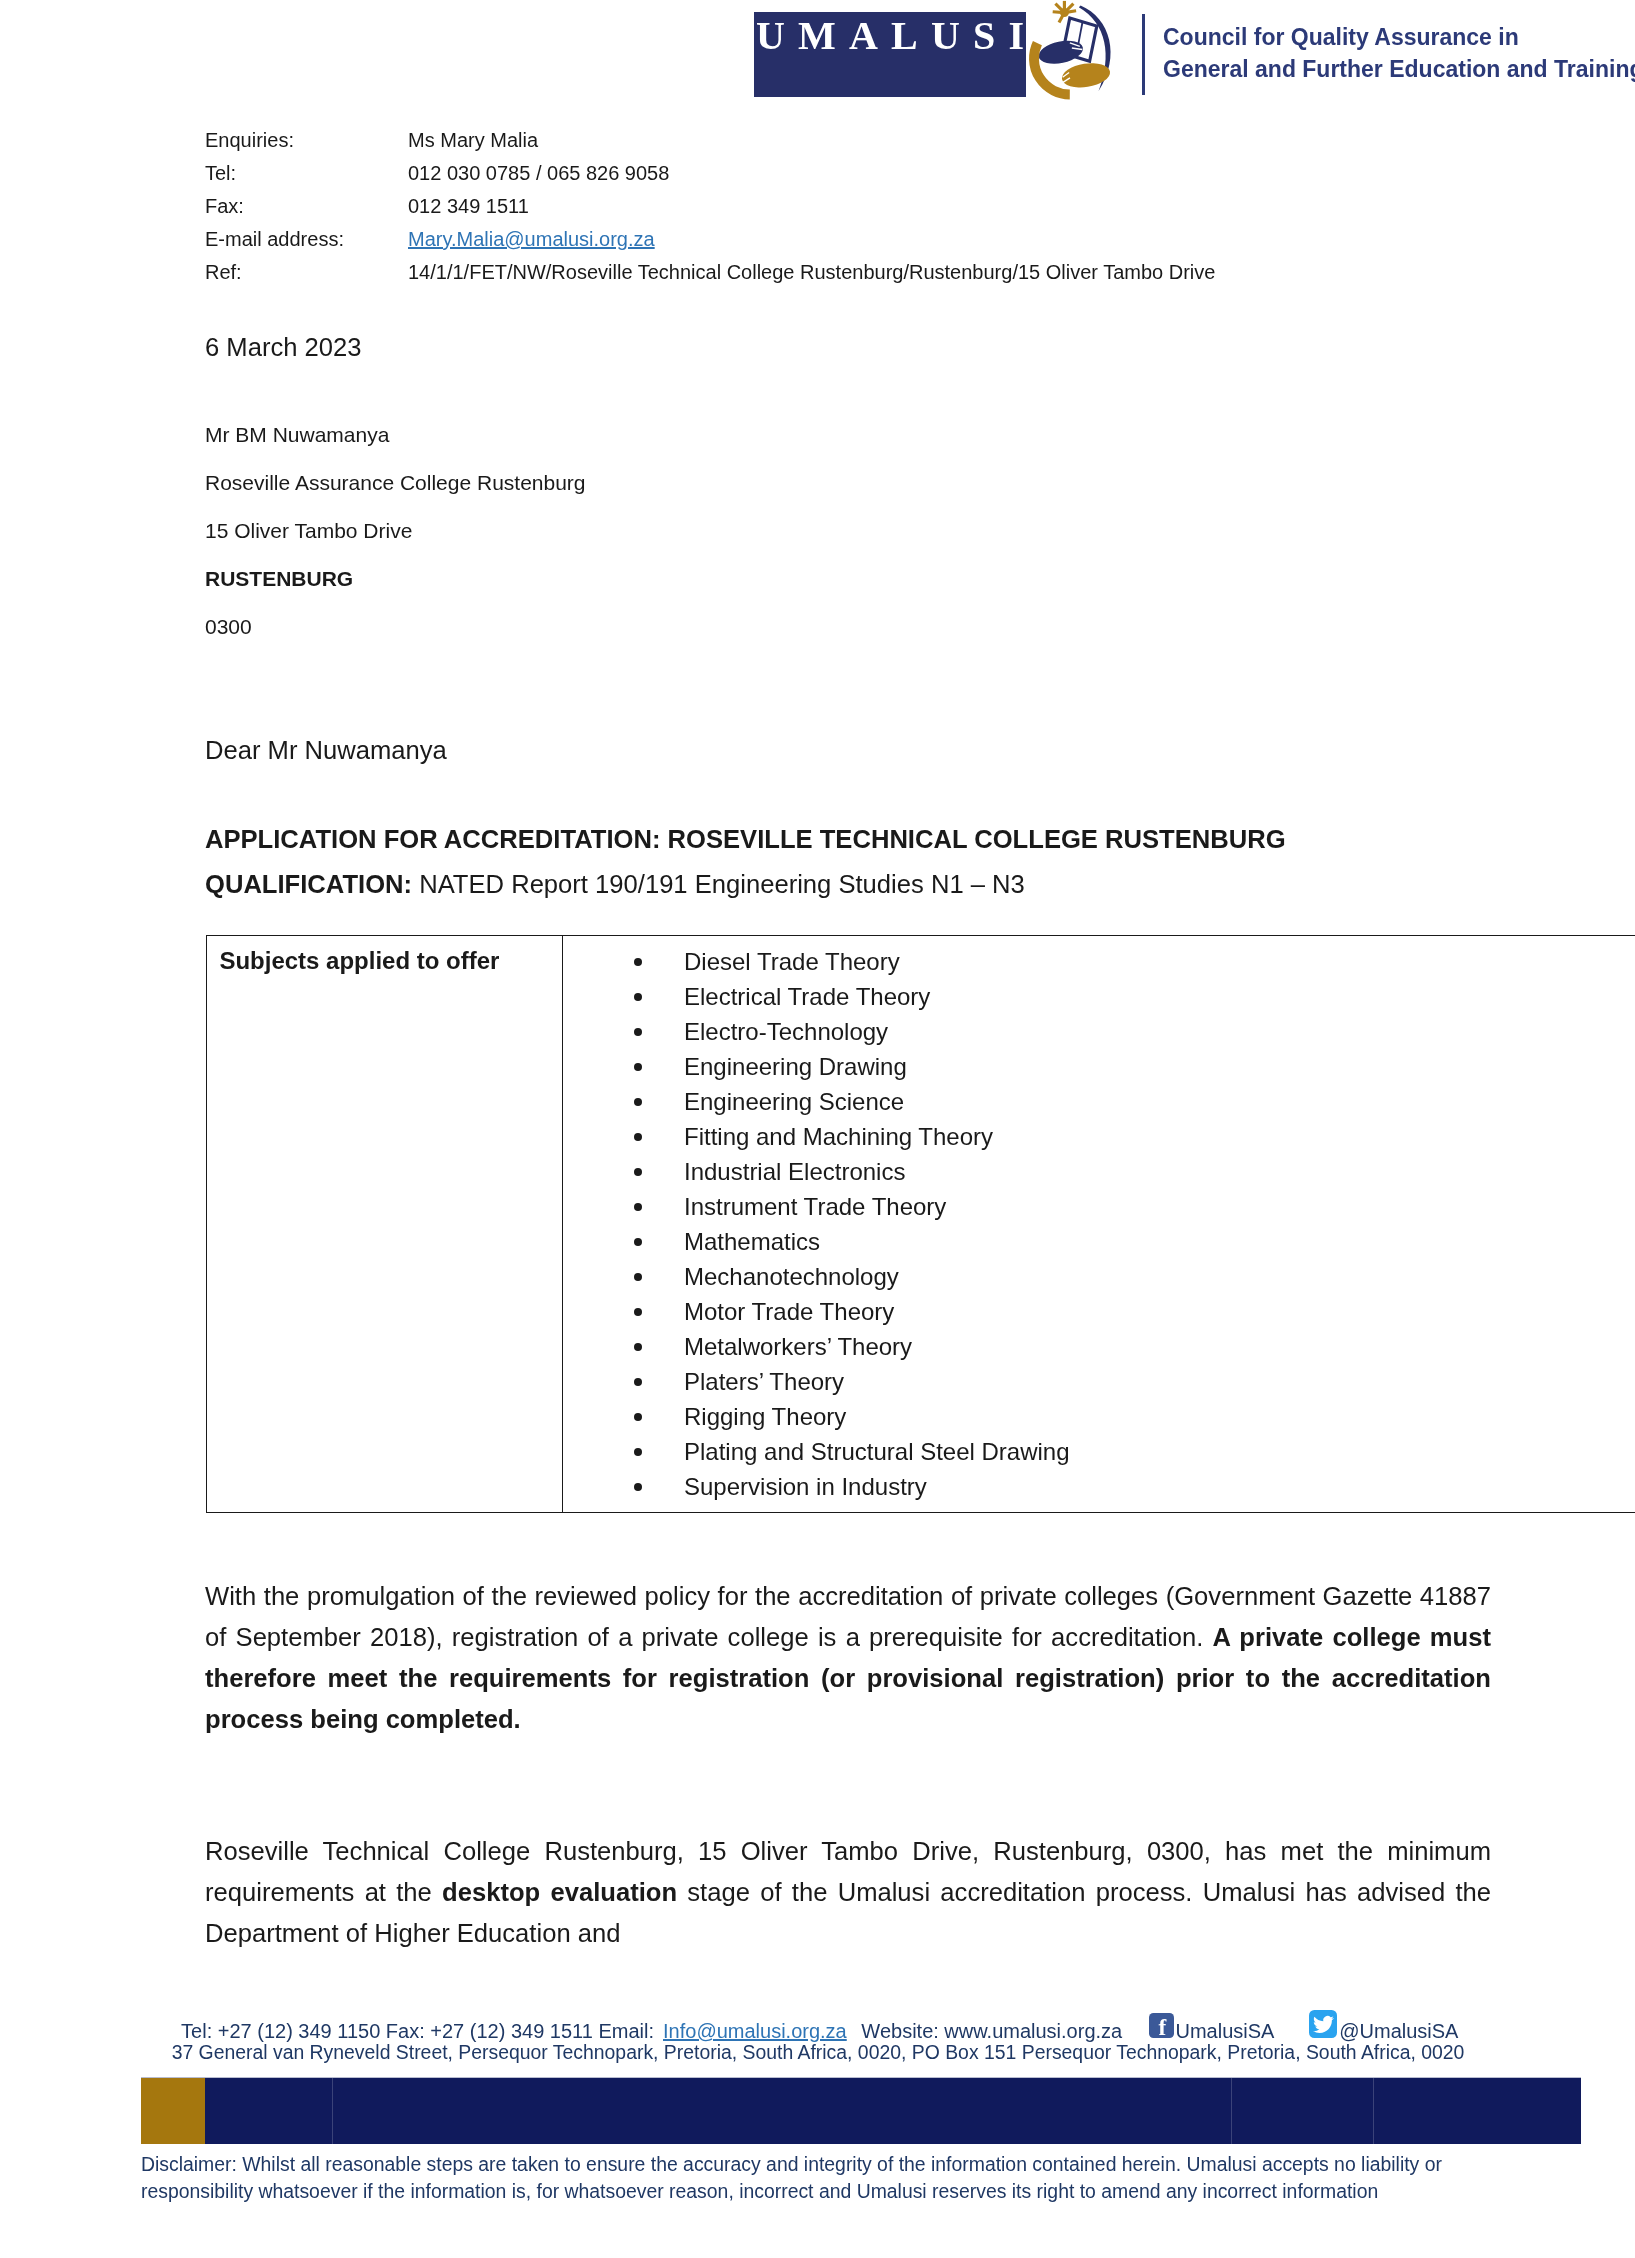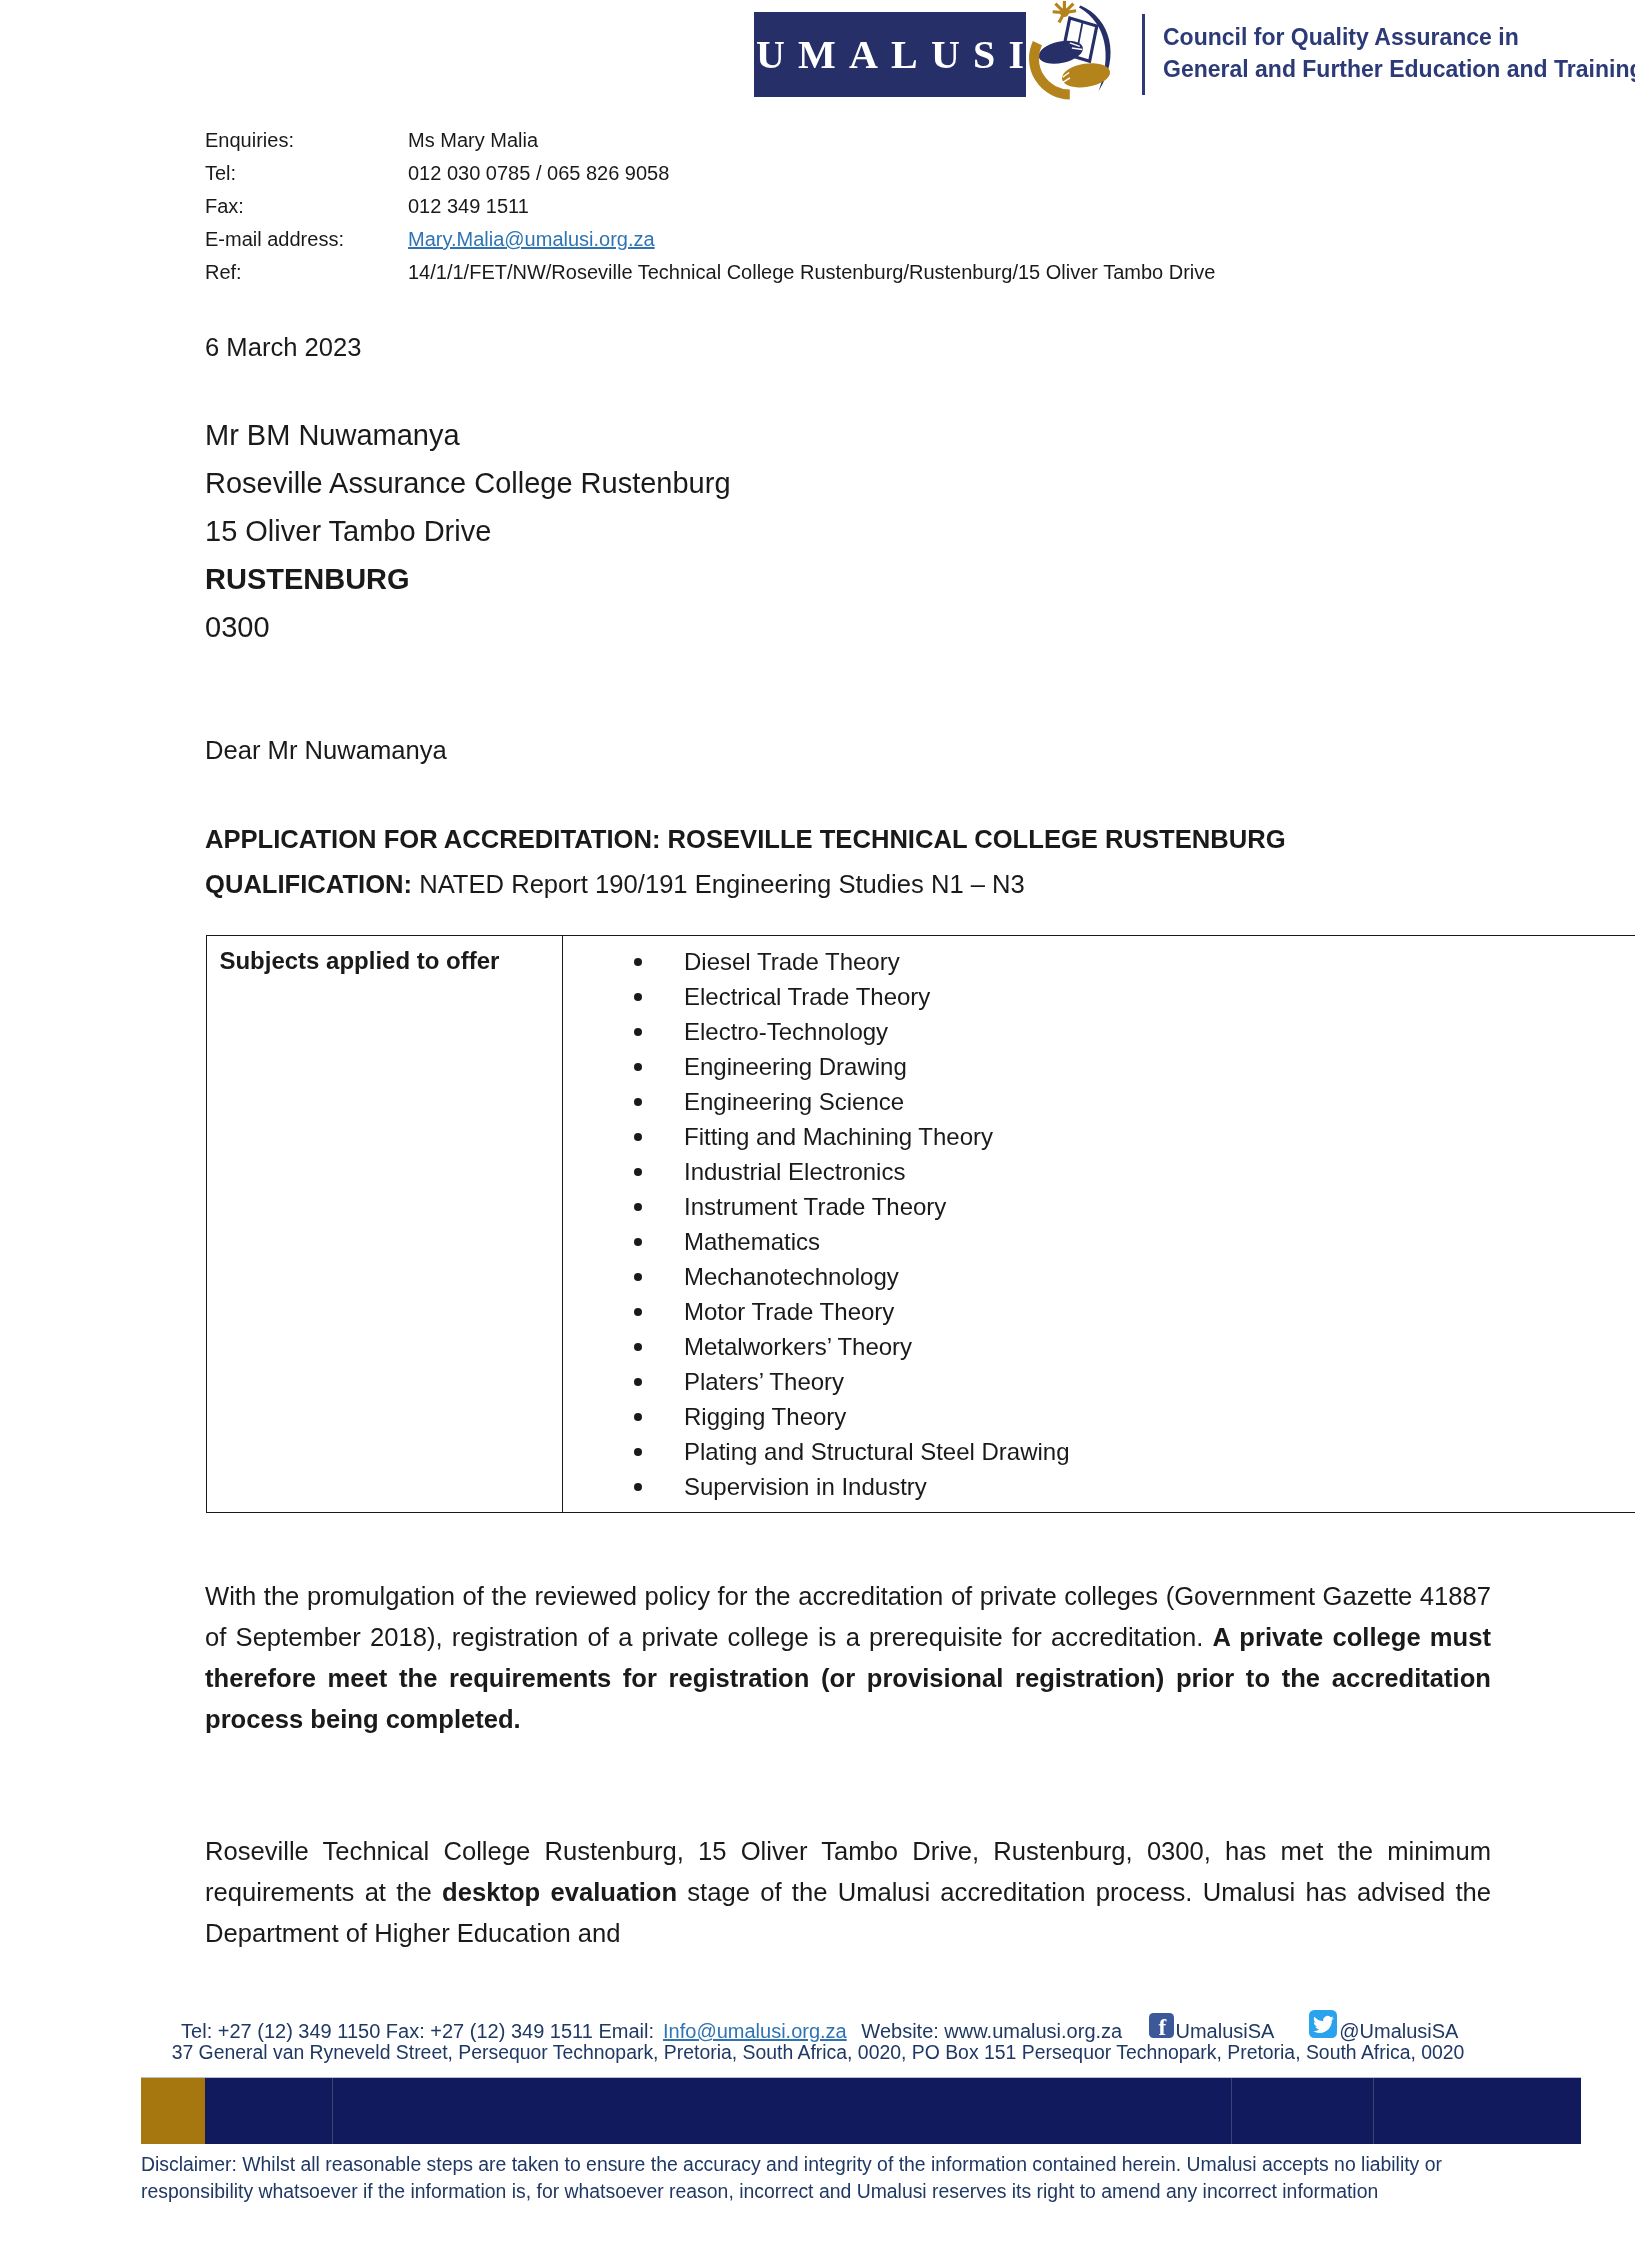--- a/index.html
+++ b/index.html
@@ -3,36 +3,36 @@
 <meta charset="utf-8">
 <style>
   html,body{margin:0;padding:0;background:#e8e8e8;}
   .page{
     position:relative; width:1636px; height:2258px; background:#ffffff;
     font-family:"Liberation Sans", sans-serif; color:#1a1a1a; overflow:hidden;
     margin:0 auto;
   }
   
   .logo-box{position:absolute;left:754px;top:12.4px;width:272px;height:85px;background:#272f68;
-    display:flex;align-items:center;justify-content:center;}
+    display:flex;align-items:flex-start;justify-content:center;}
   .logo-text{color:#ffffff;font-family:"Liberation Serif",serif;font-weight:bold;font-size:40px;
     letter-spacing:.33em;text-indent:.33em;}
   .emblem{position:absolute;left:1023px;top:0px;width:108px;height:108px;}
   .header-divider{position:absolute;left:1142px;top:14px;width:2.6px;height:81px;background:#2c3a78;}
   .org-text{position:absolute;left:1163px;top:21px;font-size:23px;font-weight:bold;color:#2c3a78;
     line-height:32px;white-space:nowrap;}
   
   .meta{position:absolute;left:205px;top:129px;font-size:20px;}
   .meta-row{display:flex;height:33px;align-items:baseline;}
   .meta-label{width:203px;flex:0 0 203px;}
   .meta-value{white-space:nowrap;}
   .doc-link{color:#2e74b5;text-decoration:underline;cursor:pointer;}
   
   .date{position:absolute;left:205px;top:333px;font-size:25.6px;}
-  .recipient{position:absolute;left:205px;top:411px;font-size:29px;line-height:48px;}
+  .recipient{position:absolute;left:205px;top:411px;font-size:21px;line-height:48px;}
   .recipient .city{font-weight:bold;}
   .salutation{position:absolute;left:205px;top:736px;font-size:25.6px;}
   .subject{position:absolute;left:205px;top:817px;font-size:25.6px;font-weight:bold;line-height:45px;width:1288px;}
   .subject .normal{font-weight:normal;}
   
   .subjects-table{position:absolute;left:206px;top:935px;width:1480px;height:578px;
     border:1.8px solid #1a1a1a;box-sizing:border-box;display:flex;}
   .subjects-table .cell-left{width:356px;flex:0 0 356px;border-right:1.8px solid #1a1a1a;
     box-sizing:border-box;padding:10.6px 8.8px 0 12.4px;font-size:24px;font-weight:bold;}
   .subjects-table .cell-right{flex:1;padding-top:8px;}

